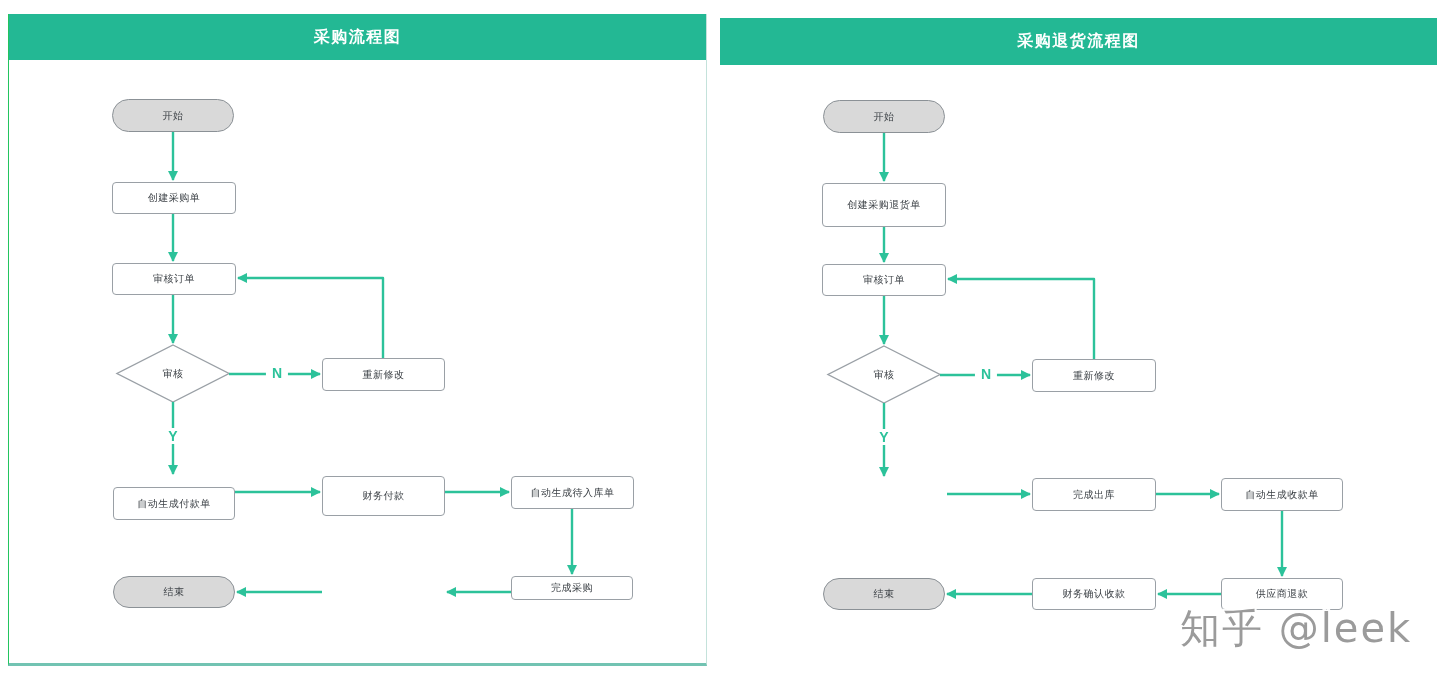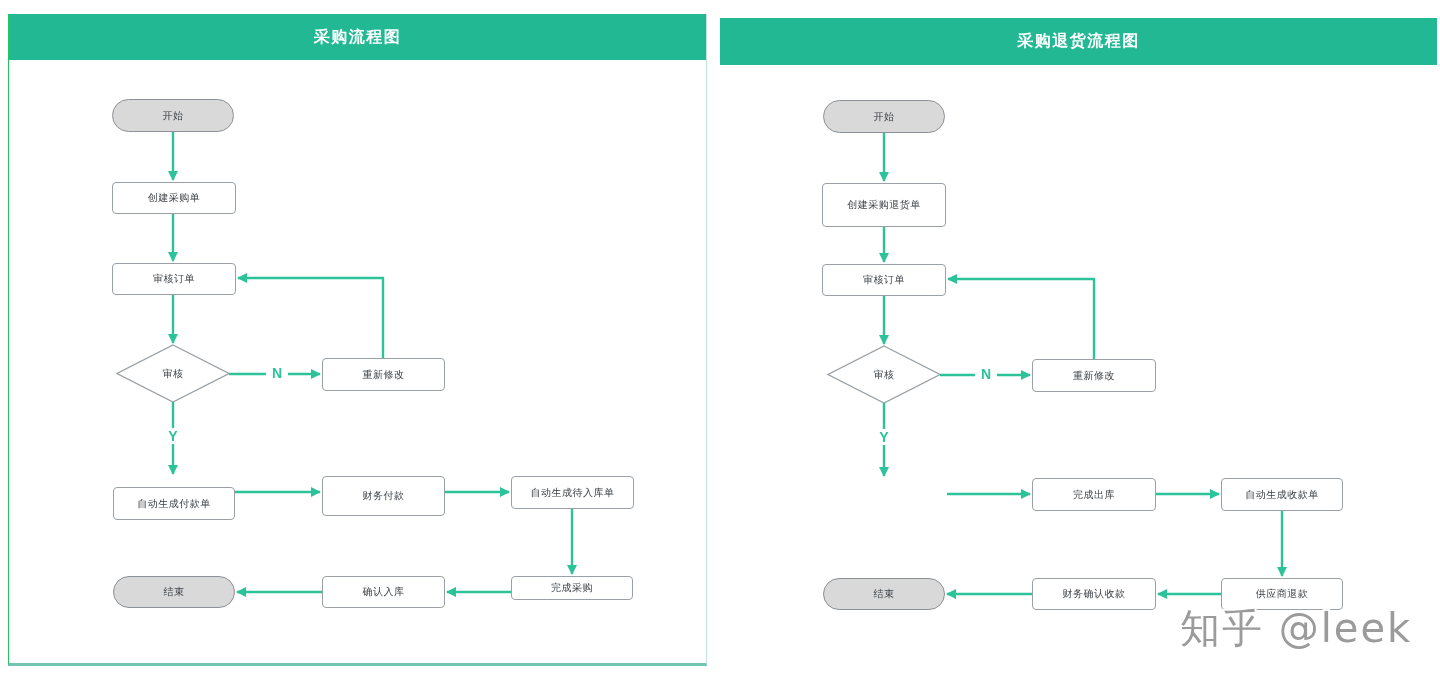--- a/index.html
+++ b/index.html
@@ -98,21 +98,20 @@
 <div id="nodes-layer">
     <div class="node terminal" style="left: 112px; top: 99px; width: 122px; height: 33px;">开始</div>
     <div class="node process" style="left: 112px; top: 182px; width: 124px; height: 32px;">创建采购单</div>
     <div class="node process" style="left: 112px; top: 263px; width: 124px; height: 32px;">审核订单</div>
     <div class="node decision" style="left: 117px; top: 345px; width: 112px; height: 57px;">审核</div>
     <div class="node process" style="left: 322px; top: 358px; width: 123px; height: 33px;">重新修改</div>
     <div class="node process" style="left: 113px; top: 476px; width: 122px; height: 33px; margin-top: 11px;">自动生成付款单</div>
     <div class="node process" style="left: 322px; top: 476px; width: 123px; height: 40px;">财务付款</div>
     <div class="node process" style="left: 511px; top: 476px; width: 123px; height: 33px;">自动生成待入库单</div>
     <div class="node process" style="left: 511px; top: 576px; width: 122px; height: 24px;">完成采购</div>
-    <div class="node process" style="left: 322px; top: 576px; width: 123px; height: 32px;">确认入库</div>
     <div class="node terminal" style="left: 113px; top: 576px; width: 122px; height: 32px;">结束</div>
     <div class="edge-label" style="left: 277px; top: 373px;">N</div>
     <div class="edge-label" style="left: 173px; top: 436px;">Y</div>
     <div class="node terminal" style="left: 823px; top: 100px; width: 122px; height: 33px;">开始</div>
     <div class="node process" style="left: 822px; top: 183px; width: 124px; height: 44px;">创建采购退货单</div>
     <div class="node process" style="left: 822px; top: 264px; width: 124px; height: 32px;">审核订单</div>
     <div class="node decision" style="left: 828px; top: 346px; width: 112px; height: 57px;">审核</div>
     <div class="node process" style="left: 1032px; top: 359px; width: 124px; height: 33px;">重新修改</div>
     <div class="node process" style="left: 1032px; top: 478px; width: 124px; height: 33px;">完成出库</div>
     <div class="node process" style="left: 1221px; top: 478px; width: 122px; height: 33px;">自动生成收款单</div>

